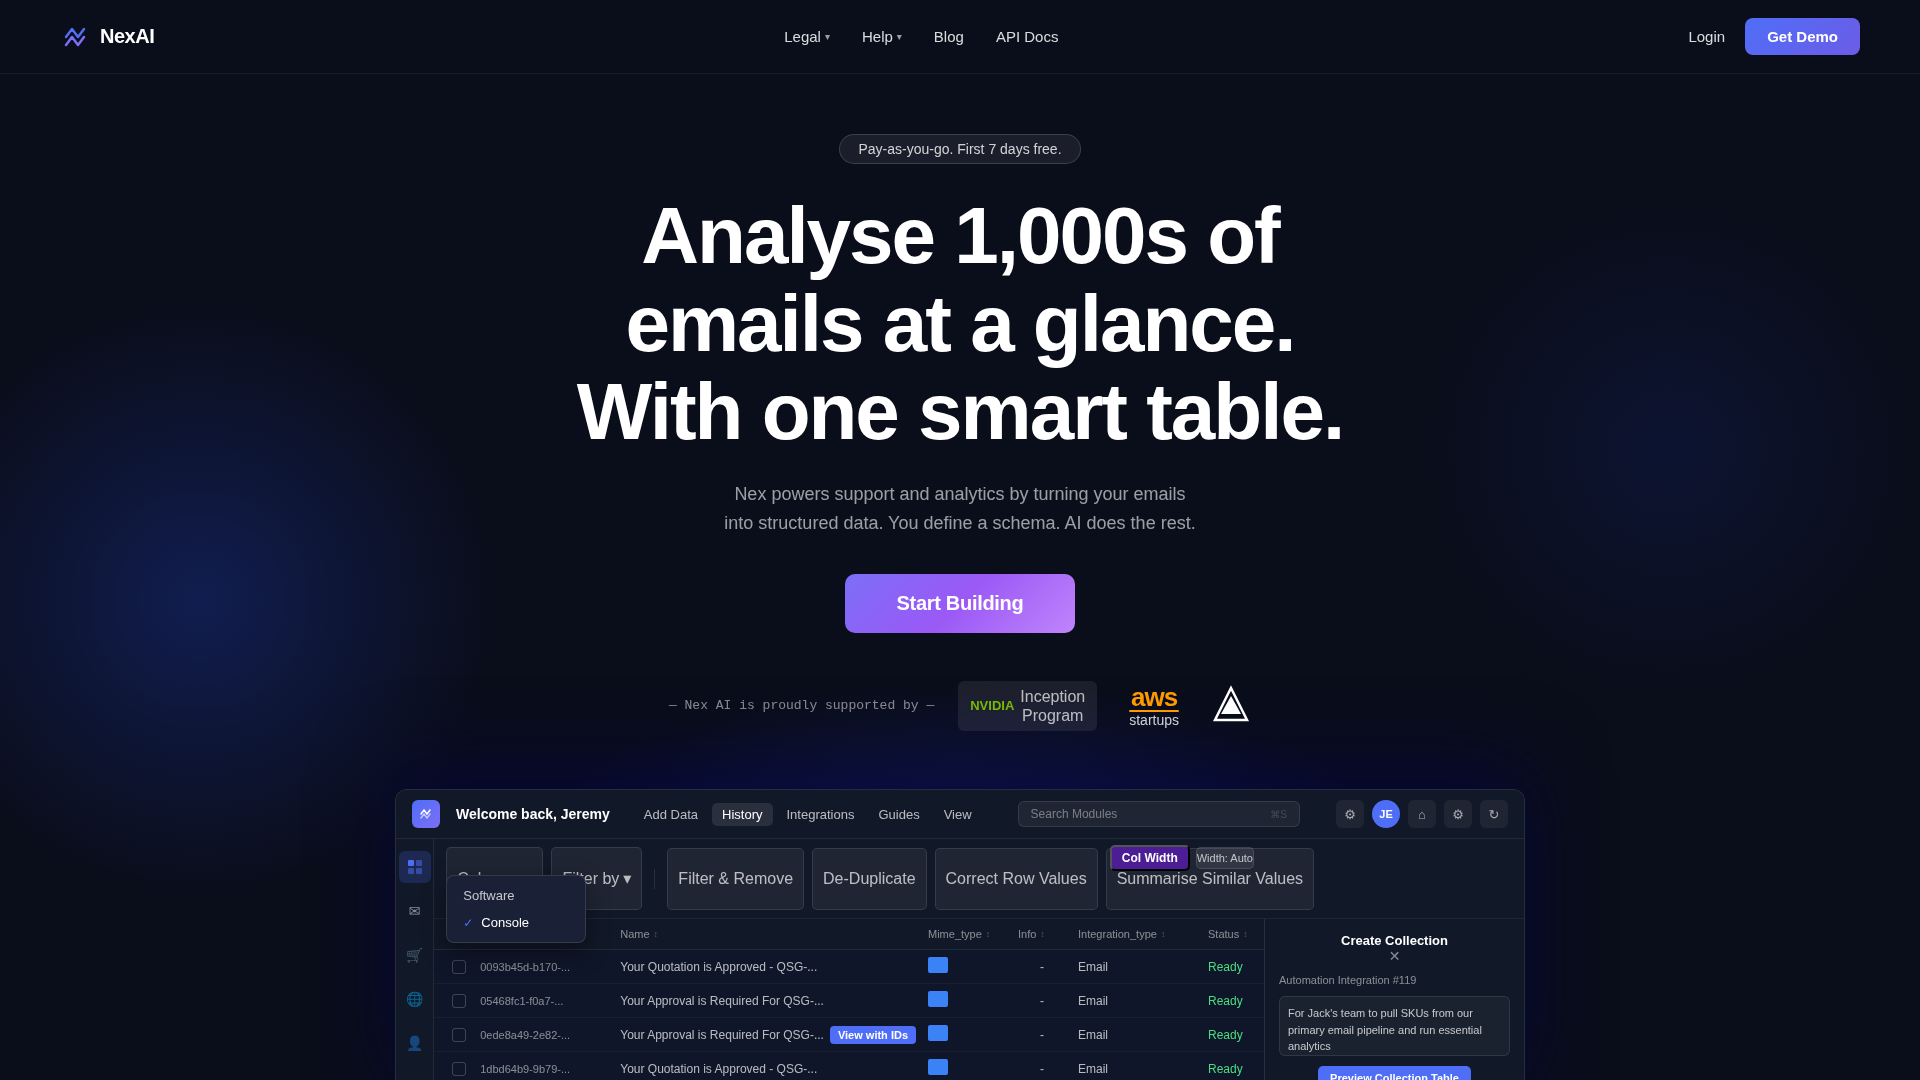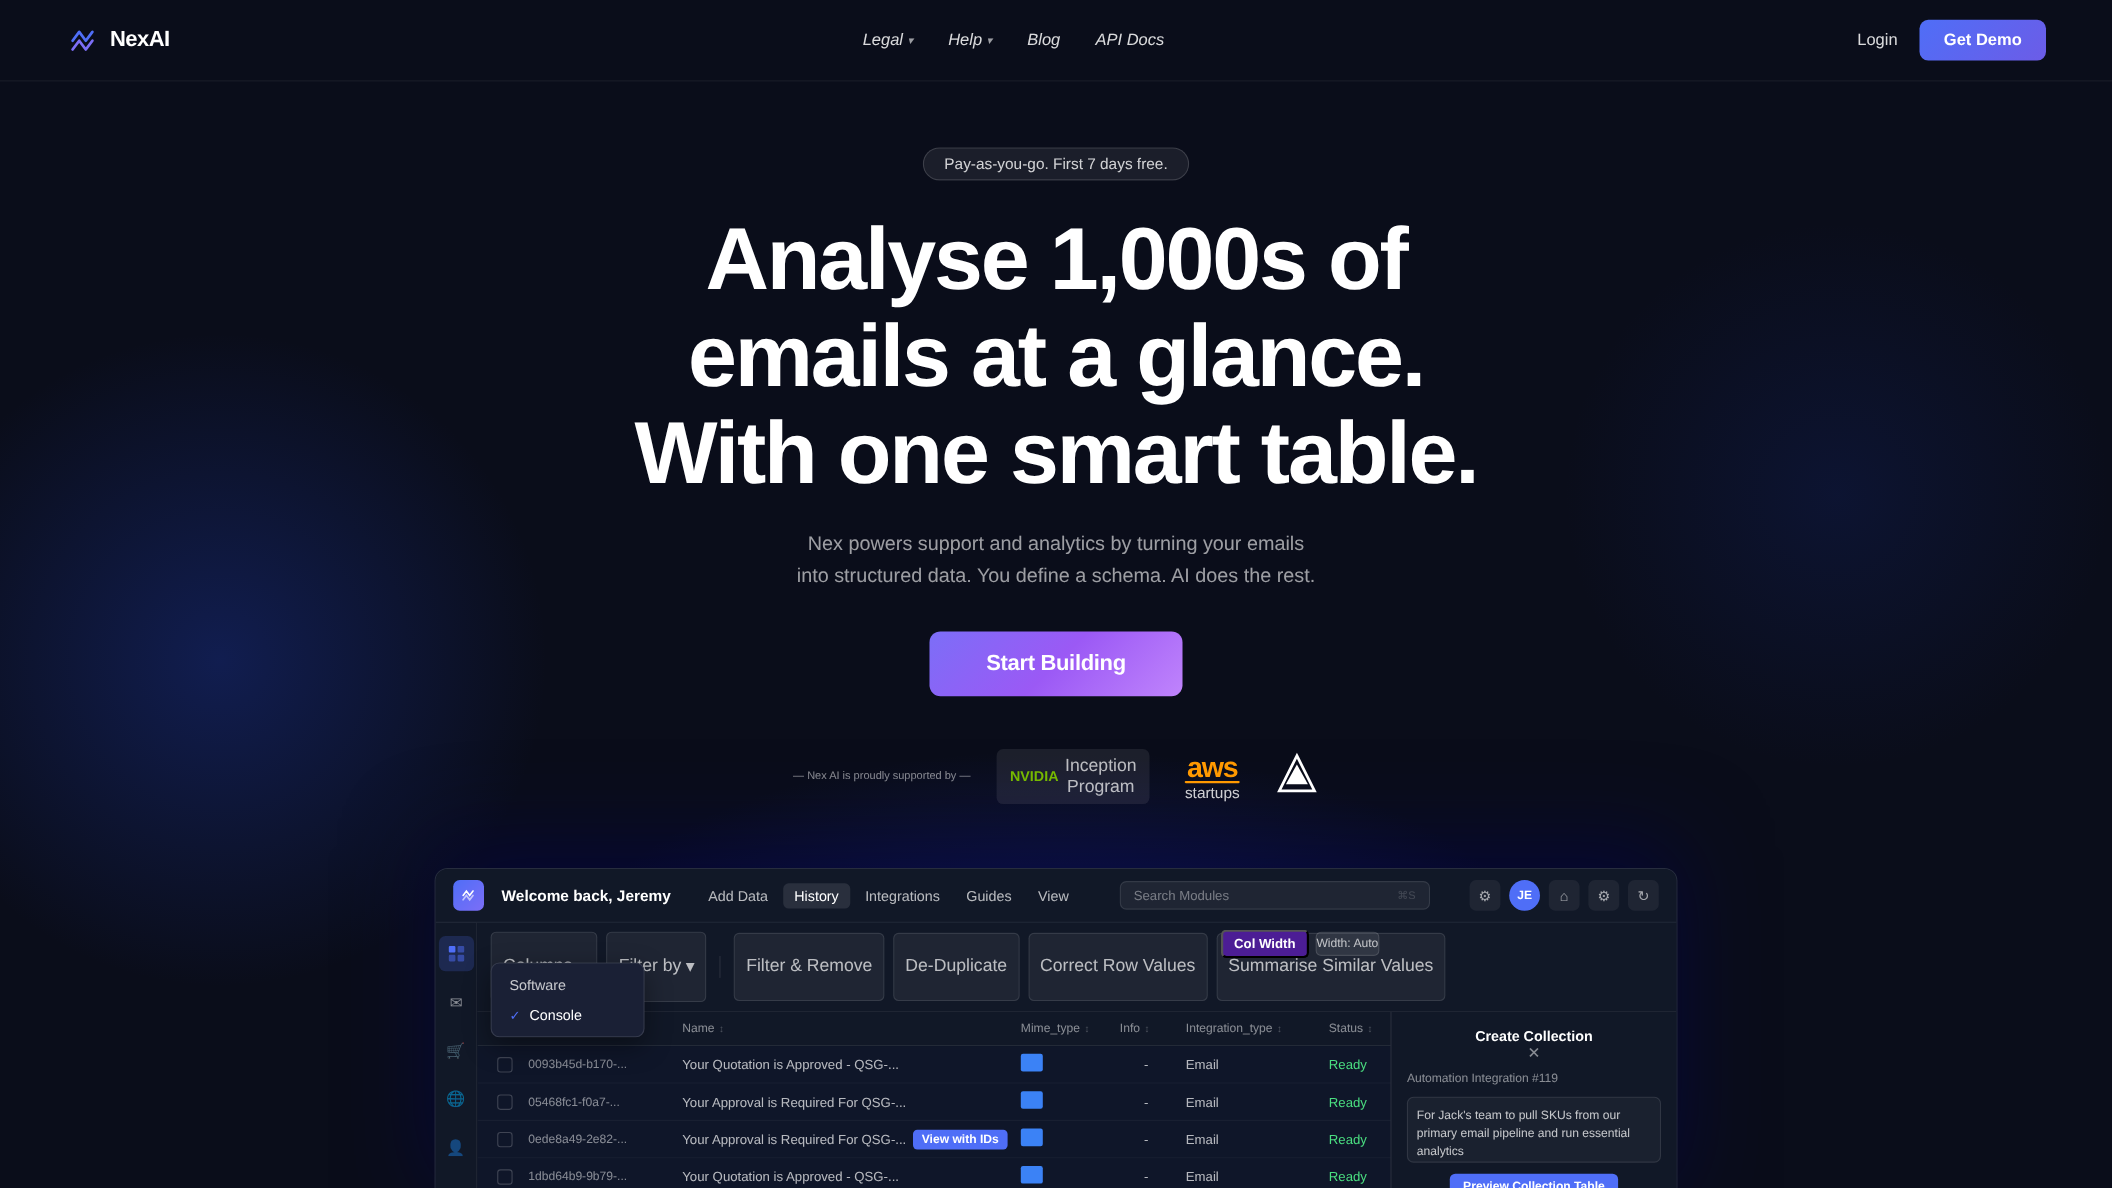--- a/index.html
+++ b/index.html
@@ -64,21 +64,20 @@
     .logo-text {
       color: #ffffff;
       font-size: 20px;
       font-weight: 700;
       letter-spacing: -0.5px;
     }
     .nav-links {
       display: flex;
       align-items: flex-end;
       gap: 32px;
-      font-style: italic;
     }
     .nav-link {
       color: rgba(255,255,255,0.85);
       font-size: 15px;
       text-decoration: none;
       display: flex;
       align-items: center;
       gap: 4px;
       cursor: pointer;
     }
@@ -155,21 +154,22 @@
       letter-spacing: -0.3px;
     }
     .supported-by {
       display: flex;
       align-items: center;
       gap: 24px;
       margin-bottom: 40px;
     }
     .supported-label {
       color: rgba(255,255,255,0.5);
-      font-size: 10px;
+      font-size: 13px;
+      font-family: Liberation Mono, monospace;
     }
     .partner-logos {
       display: flex;
       align-items: center;
       gap: 32px;
     }
     .partner-logo-nvidia {
       display: flex;
       align-items: center;
       gap: 6px;

